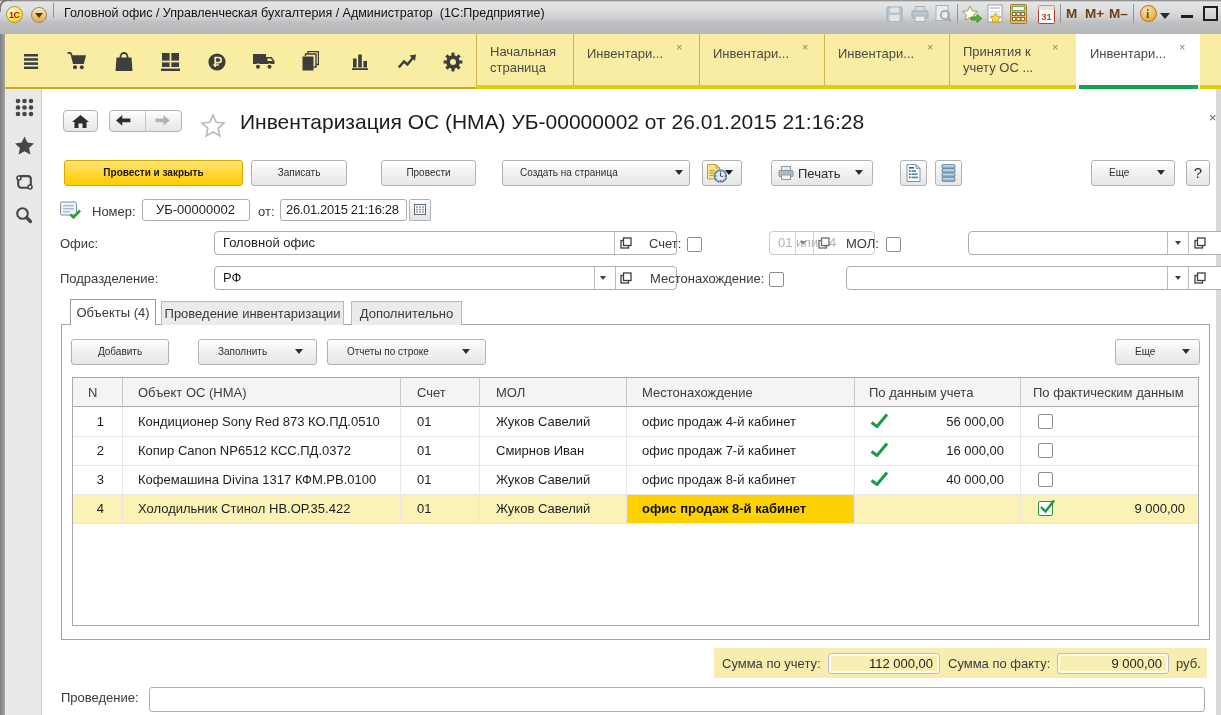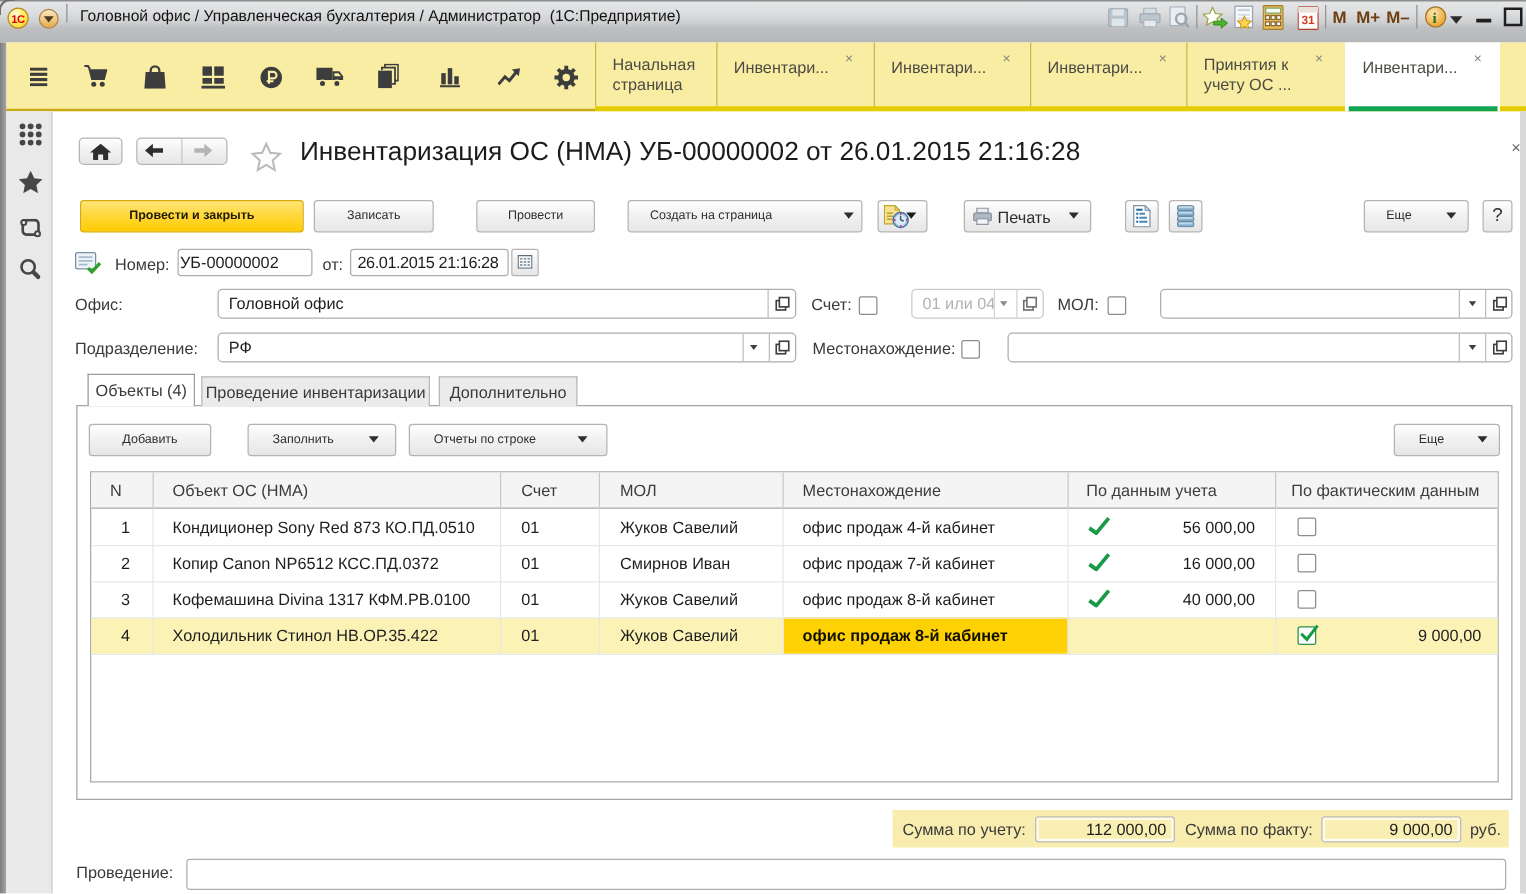--- a/index.html
+++ b/index.html
@@ -1,21 +1,21 @@
 <!DOCTYPE html>
 <html><head><meta charset="utf-8">
 <style>
 html,body{margin:0;padding:0;}
 *{box-sizing:border-box;}
 #root{position:relative;width:1221px;height:715px;background:#fff;font-family:"Liberation Sans",sans-serif;overflow:hidden;}
 .abs{position:absolute;}
 .lbl{position:absolute;font-size:13px;color:#3a3a3a;white-space:nowrap;}
 .btn{position:absolute;border:1px solid #b3b3b3;border-radius:3px;background:linear-gradient(#ffffff,#f3f3f3 40%,#e6e6e6);font-size:10px;color:#2e2e2e;text-align:center;white-space:nowrap;}
 .inp{position:absolute;border:1px solid #aeaeae;border-radius:3px;background:#fff;font-size:13px;color:#1e1e1e;white-space:nowrap;overflow:hidden;}
-.combo{position:absolute;border:1px solid #aeaeae;border-radius:4px;background:#fff;font-size:13px;color:#1e1e1e;white-space:nowrap;}
+.combo{position:absolute;border:1px solid #aeaeae;border-radius:4px;background:#fff;font-size:13px;color:#1e1e1e;white-space:nowrap;margin-left:40px;}
 .cb{position:absolute;width:15px;height:15px;border:1px solid #8d8d8d;border-radius:2px;background:#fff;}
 .tri{position:absolute;width:0;height:0;border:4px solid transparent;border-top:5px solid #3c3c3c;}
 .vsep{position:absolute;width:1px;background:#b9b9b9;}
 </style></head>
 <body>
 <div id="root">
 
 <div class="abs" id="titlebar" style="left:0;top:0;width:1221px;height:34px;background:linear-gradient(#777777 0px,#e4e5e7 2px,#dcdee0 10px,#cdcfd1 18px,#c3c5c7 21px,#bec0c2 22px,#b5b7ba 33px);"></div>
 <svg class="abs" style="left:0;top:0;" width="12" height="12" viewBox="0 0 12 12">
       <path d="M0 12 L0 8 A8 8 0 0 1 8 0 L12 0" fill="none" stroke="#6f6f6f" stroke-width="1.6"></path>
@@ -287,21 +287,21 @@
 
 <div id="fields">
 <svg class="abs" style="left:60px;top:201px;" width="21" height="20" viewBox="0 0 21 20">
         <rect x="0.5" y="1" width="16" height="13" rx="1.5" fill="#eef3f8" stroke="#7a8fa5"></rect>
         <rect x="3" y="4" width="11" height="1.4" fill="#a8bccd"></rect>
         <rect x="3" y="7" width="11" height="1.4" fill="#a8bccd"></rect>
         <rect x="3" y="10" width="7" height="1.4" fill="#a8bccd"></rect>
         <path d="M10.5 13.5 L13.5 16.5 L20 9.5" fill="none" stroke="#2ba02b" stroke-width="2.6"></path>
       </svg>
 <div class="lbl" style="left:92px;top:204px;">Номер:</div>
-<div class="inp" style="left:142px;top:199px;width:108px;height:22px;line-height:20px;padding-left:1px;">УБ-00000002</div>
+<div class="inp" style="left:142px;top:199px;width:108px;height:22px;line-height:20px;padding-left:13px;">УБ-00000002</div>
 <div class="lbl" style="left:258px;top:204px;">от:</div>
 <div class="inp" style="left:280px;top:199px;width:127px;height:22px;line-height:20px;padding-left:5px;letter-spacing:-0.35px;">26.01.2015 21:16:28</div>
 <div class="btn" style="left:409px;top:199px;width:22px;height:22px;border-radius:2px;"></div>
 <svg class="abs" style="left:414px;top:204px;" width="12" height="11" viewBox="0 0 12 11">
         <rect x="0.5" y="0.5" width="11" height="10" fill="#fff" stroke="#5a6a7a"></rect>
         <g fill="#8a9aaa">
           <rect x="2" y="2.3" width="2" height="1.5"></rect>
           <rect x="5" y="2.3" width="2" height="1.5"></rect>
           <rect x="8" y="2.3" width="2" height="1.5"></rect>
           <rect x="2" y="4.8" width="2" height="1.5"></rect>

